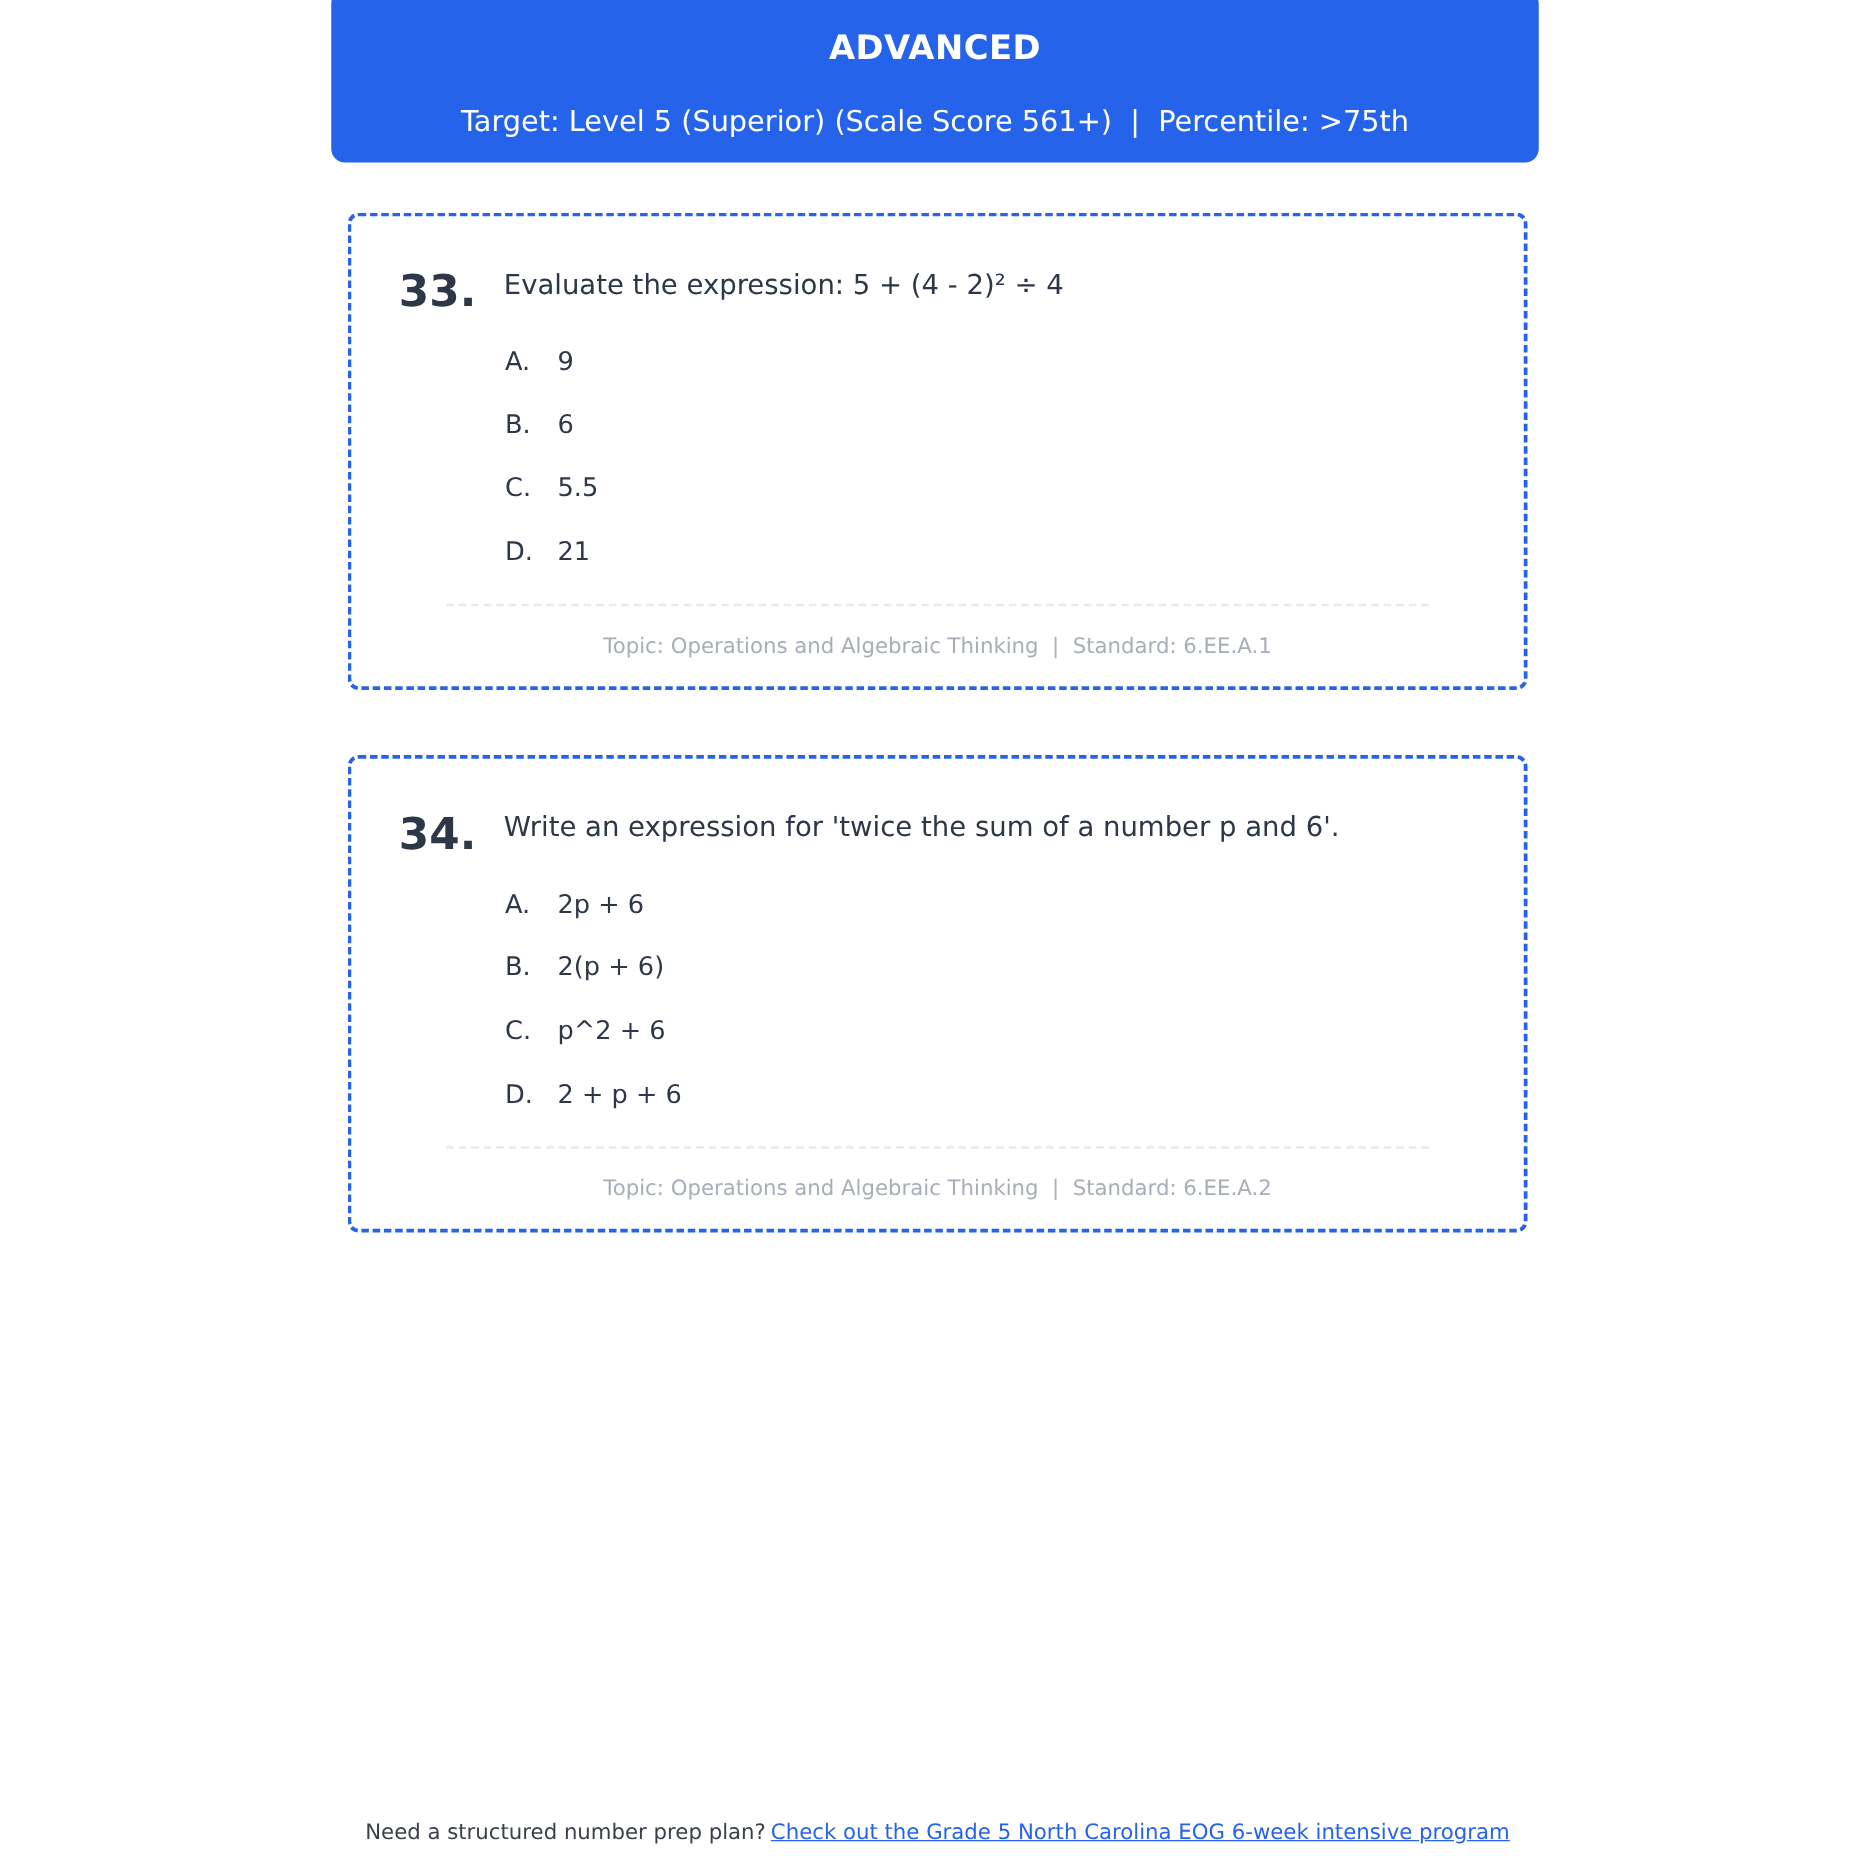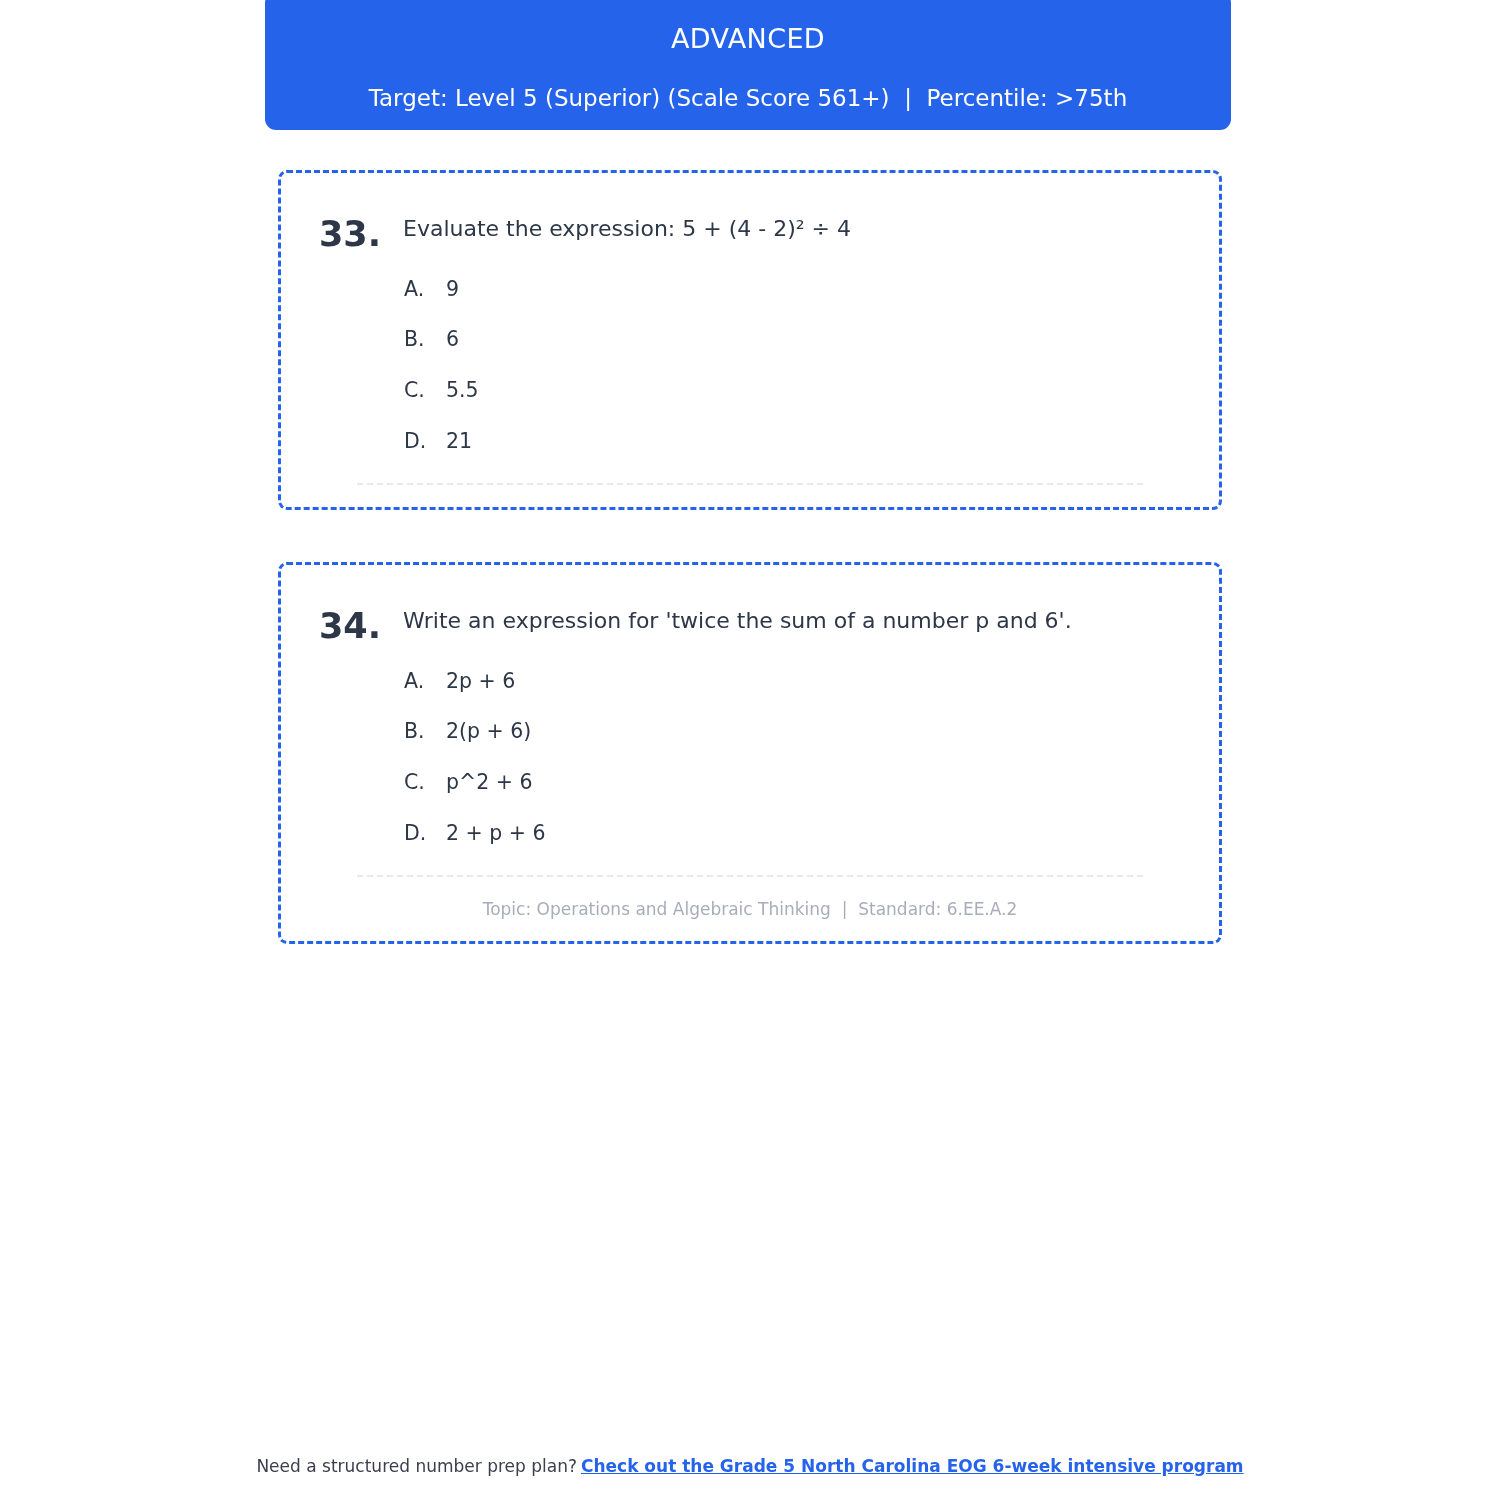--- a/index.html
+++ b/index.html
@@ -34,21 +34,21 @@
     border-radius: 11px;
     color: #ffffff;
     display: flex;
     flex-direction: column;
     align-items: center;
     justify-content: center;
     padding-top: 14px;
   }
   .banner-title {
     font-size: 27px;
-    font-weight: normal;
+    font-weight: bold;
     letter-spacing: 0.4px;
     line-height: 1.1;
     margin-bottom: 31px;
   }
   .banner-sub {
     font-size: 23px;
     font-weight: normal;
     line-height: 1.2;
     white-space: pre;
   }
@@ -125,21 +125,21 @@
     position: absolute;
     left: 0;
     right: 0;
     top: 1456px;
     text-align: center;
     font-size: 17px;
     color: #3a3f4b;
   }
   .footer-link {
     color: #2563eb;
-    font-weight: bold;
+    font-weight: normal;
     text-decoration: underline;
     margin-left: 4px;
   }
 </style>
 </head>
 <body>
 
 <div class="page">
 
   <div class="banner">
@@ -166,20 +166,21 @@
         <div class="option">
           <span class="opt-letter">C.</span>
           <span class="opt-text">5.5</span>
         </div>
         <div class="option">
           <span class="opt-letter">D.</span>
           <span class="opt-text">21</span>
         </div>
       </div>
       <hr class="divider">
+      <div class="meta">Topic: Operations and Algebraic Thinking  |  Standard: 6.EE.A.1</div>
     </div>
 
     <div class="qcard">
       <div class="qhead">
         <div class="qnum">34.</div>
         <div class="qtext">Write an expression for 'twice the sum of a number p and 6'.</div>
       </div>
       <div class="options">
         <div class="option">
           <span class="opt-letter">A.</span>

